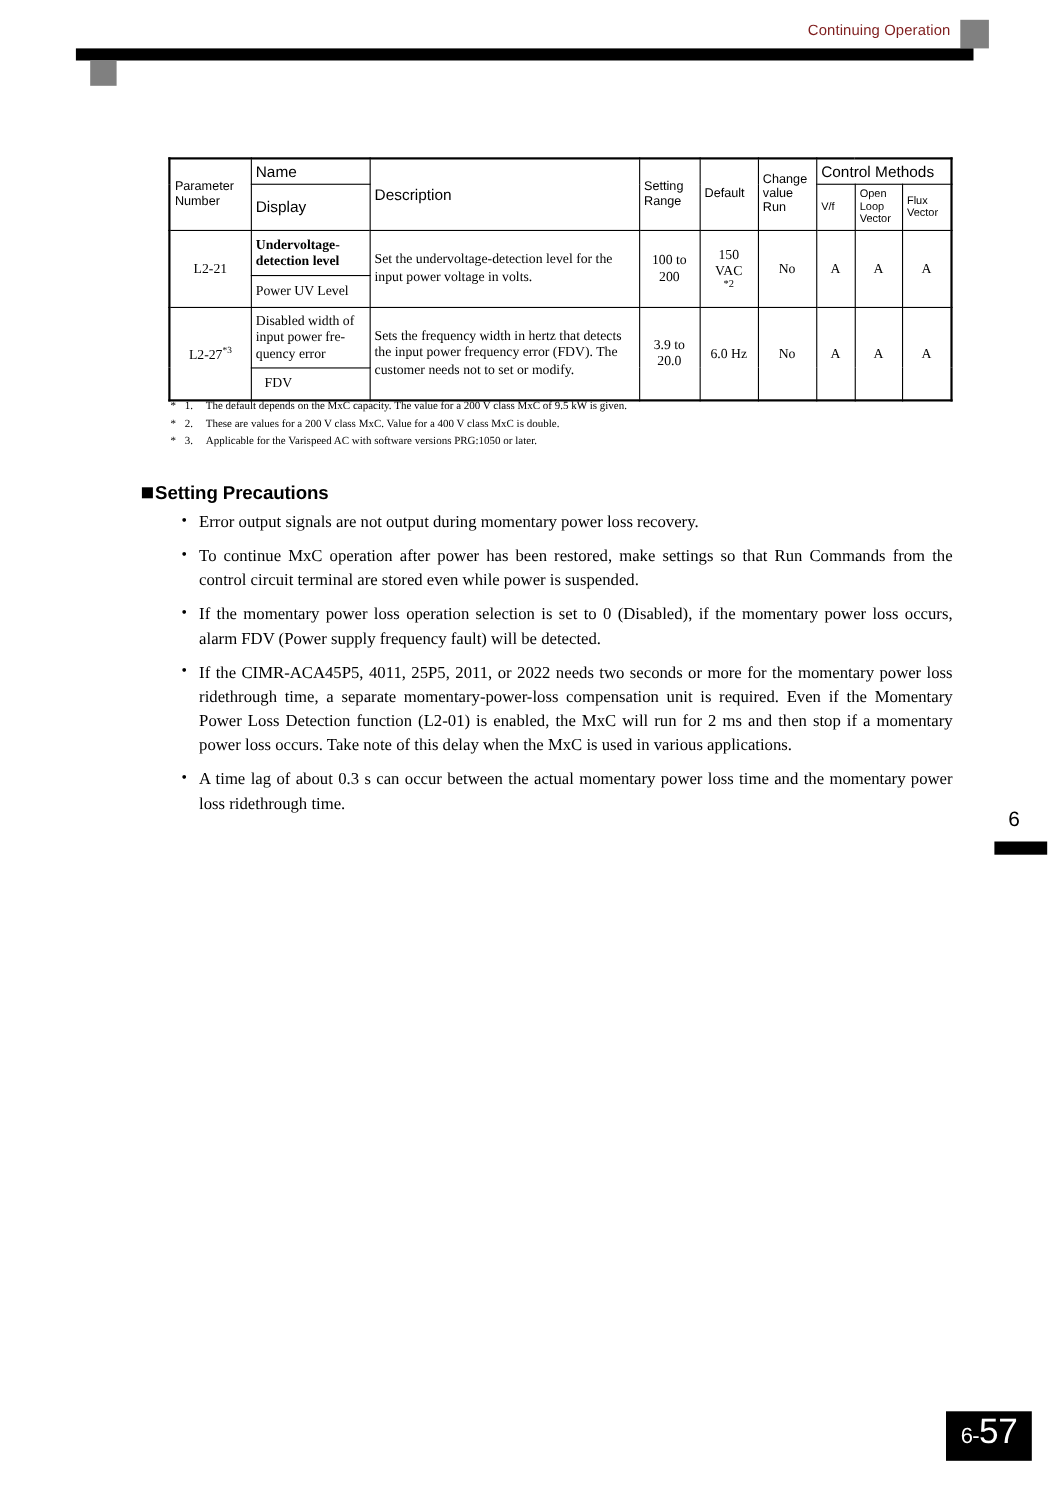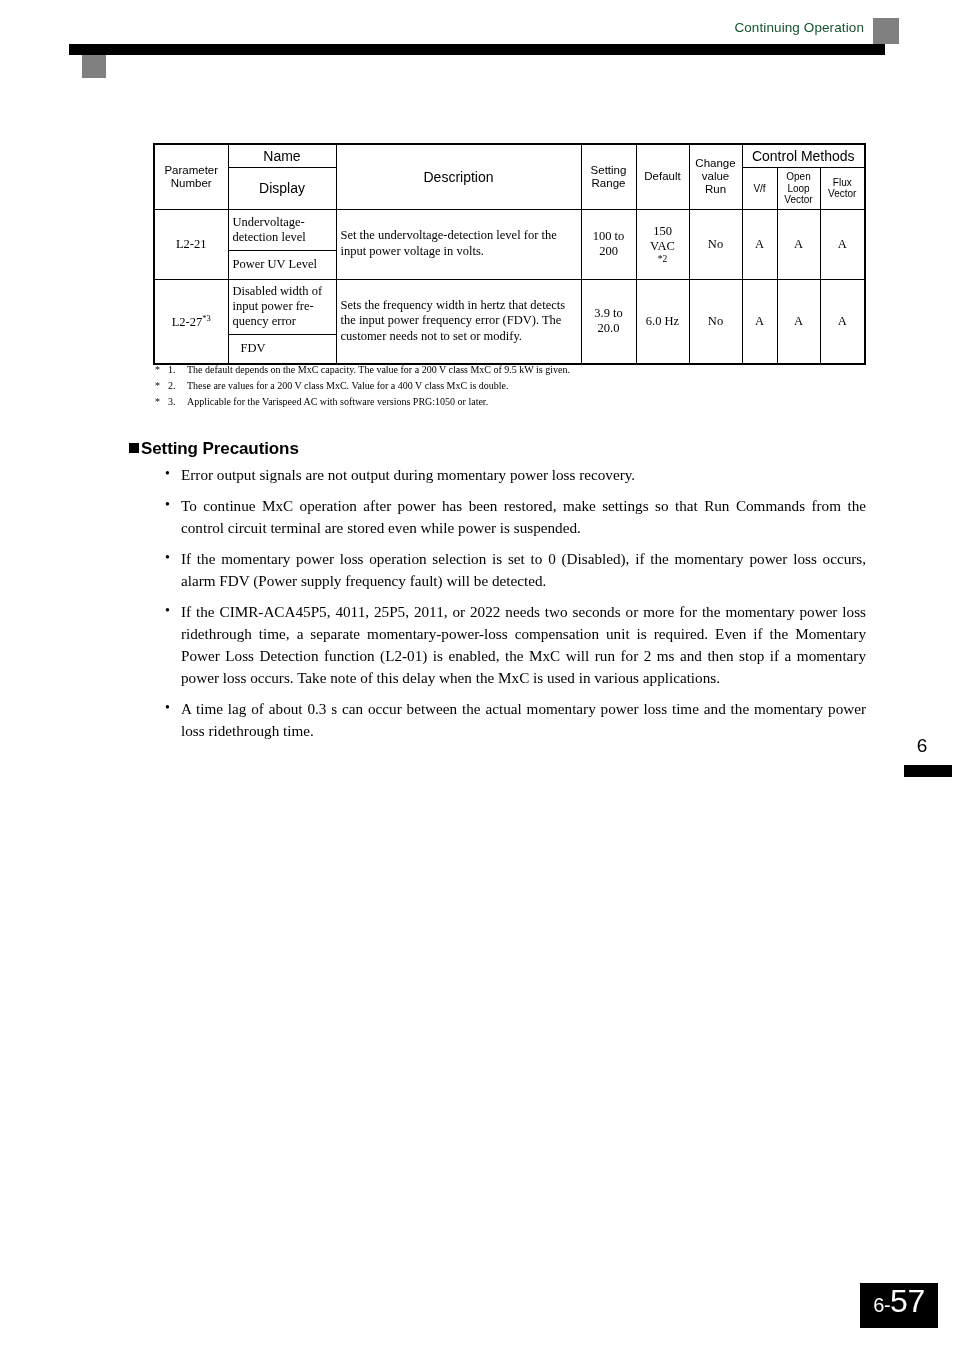--- a/index.html
+++ b/index.html
@@ -24,21 +24,21 @@
     width: 954px;
     height: 90px;
   }
   .header-title {
     position: absolute;
     right: 90px;
     top: 20px;
     font-family: "Liberation Sans", sans-serif;
     font-size: 13.5px;
     letter-spacing: 0.1px;
-    color: #14532d;
+    color: #7f1d1d;
     white-space: nowrap;
   }
   .header-tab-gray {
     position: absolute;
     right: 55px;
     top: 18px;
     width: 26px;
     height: 26px;
     background: #808080;
   }
@@ -77,21 +77,20 @@
     padding: 3px 4px;
     vertical-align: middle;
     font-weight: normal;
   }
   
   table.param-table {
     border: 2px solid #000;
   }
   .hdr {
     font-family: "Liberation Sans", sans-serif;
-    text-align: center;
     line-height: 1.15;
   }
   .hdr-lg { font-size: 14px; }
   .hdr-md { font-size: 11.5px; }
   .hdr-sm { font-size: 10px; }
 
   .cell-c { text-align: center; }
 
   td.thick-top { border-top: 2px solid #000; }
 
@@ -269,21 +268,21 @@
           <div>Vector</div>
         </td>
         <td class="hdr hdr-sm">
           <div>Flux</div>
           <div>Vector</div>
         </td>
       </tr>
 
       <tr>
         <td rowspan="2" class="cell-c param-id thick-top">L2-21</td>
-        <td class="namecell thick-top" style="height:34px;">
+        <td class="namecell thick-top" style="height:34px;font-weight:bold;">
           <div>Undervoltage-</div>
           <div>detection level</div>
         </td>
         <td rowspan="2" class="desc thick-top">Set the undervoltage-detection level for the input power voltage in volts.</td>
         <td rowspan="2" class="cell-c thick-top">
           <div>100 to</div>
           <div>200</div>
         </td>
         <td rowspan="2" class="cell-c thick-top">
           <div>150</div>

